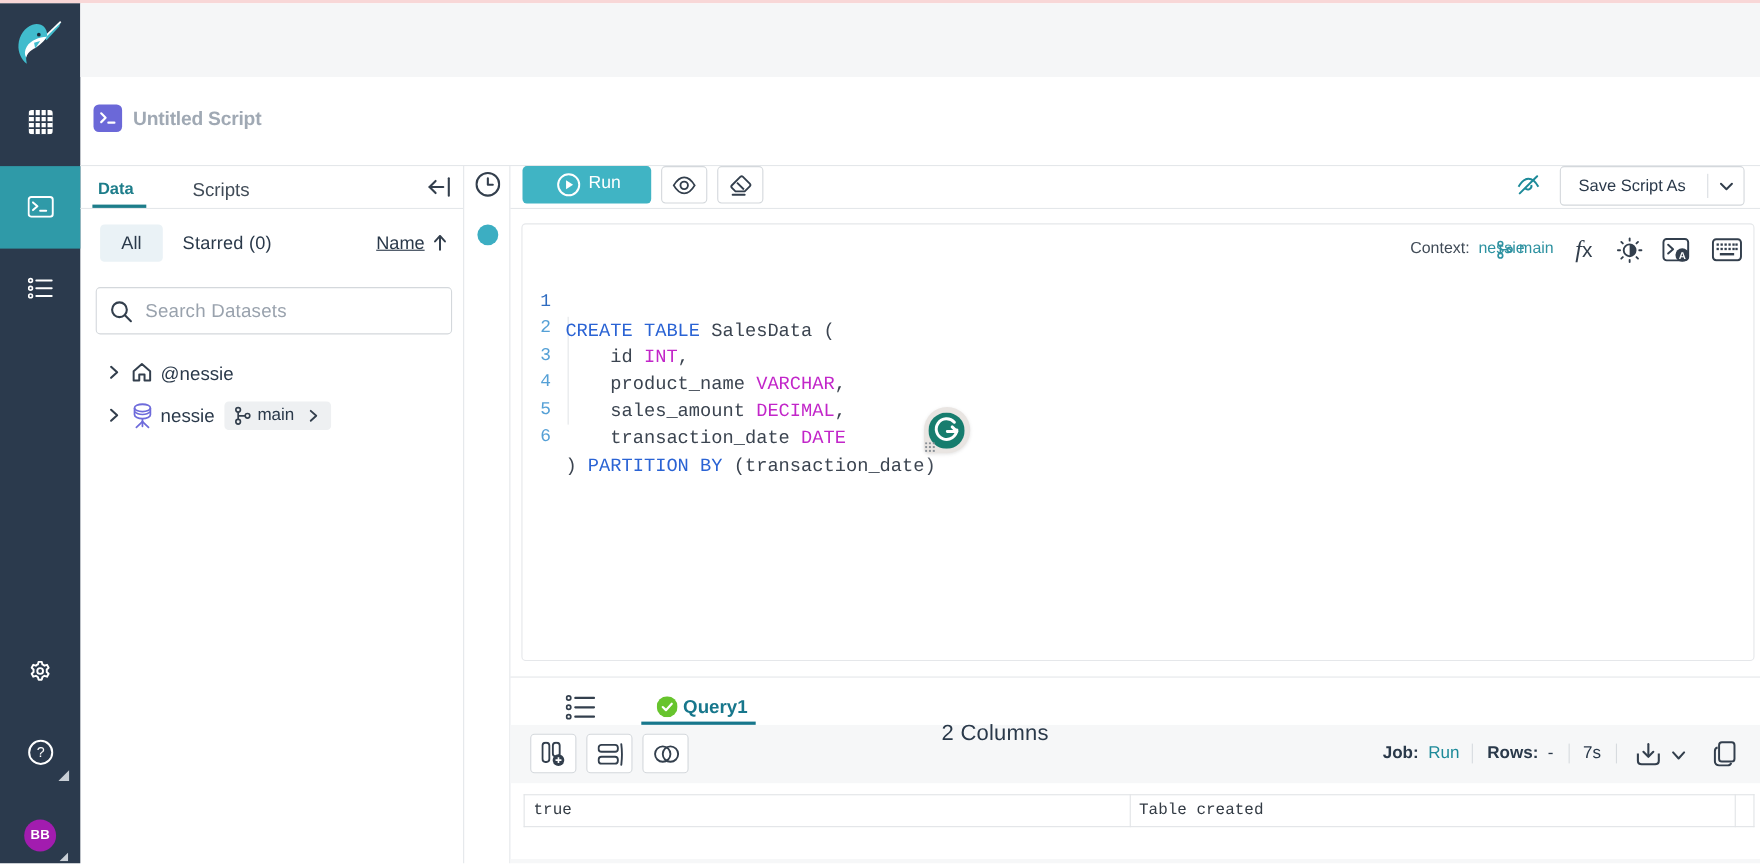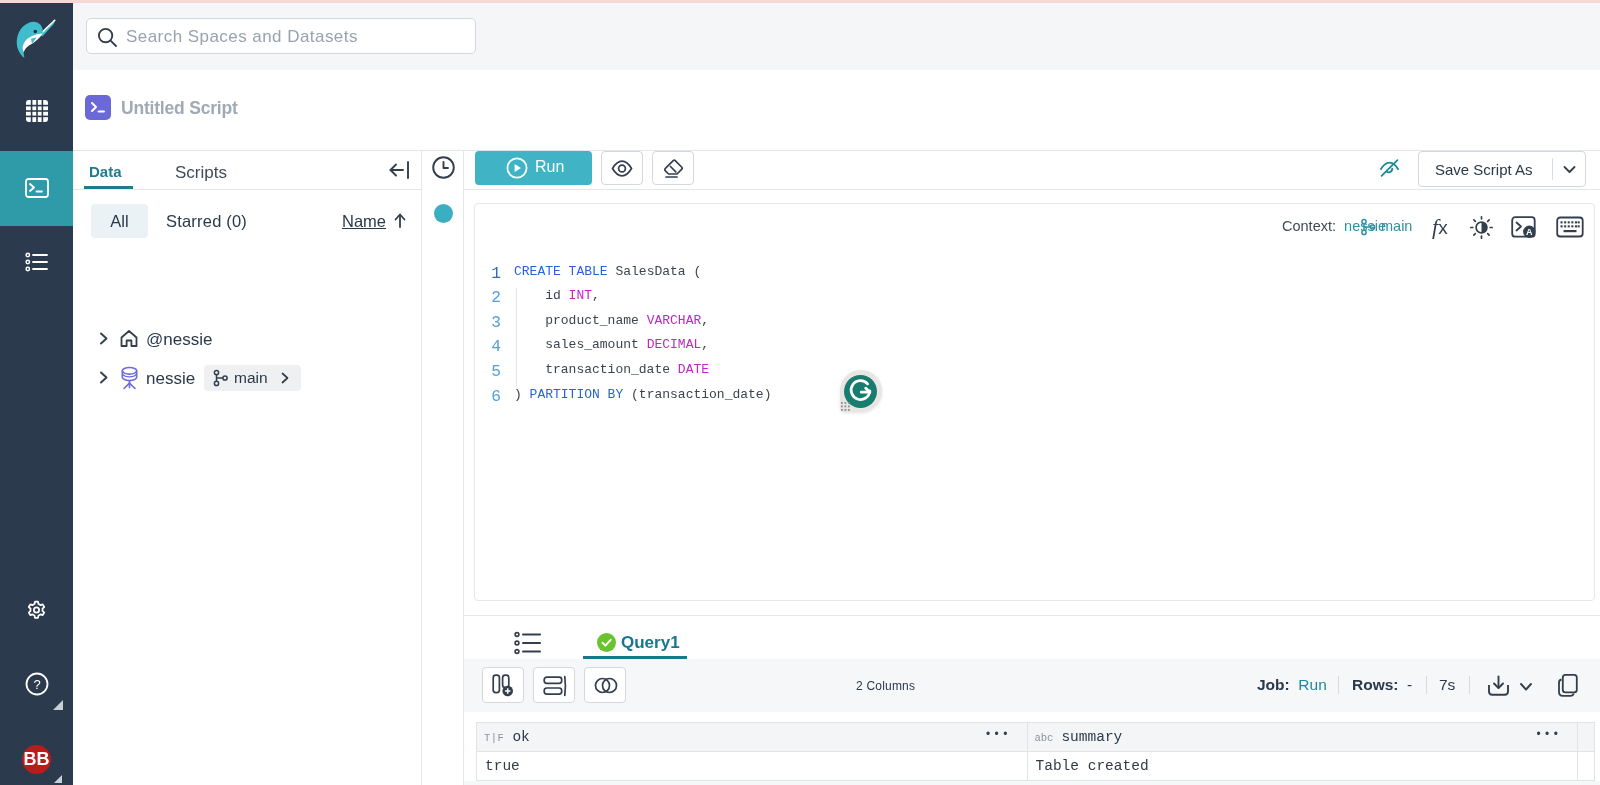--- a/index.html
+++ b/index.html
@@ -49,21 +49,21 @@
     color:#fff; font-size:16px; }
   .toolbtn { position:absolute; top:151px; width:42px; height:34px; background:#fff;
     border:1px solid #D4D8DC; border-radius:4px; }
   #savebtn { left:1418px; top:151px; width:168px; height:36px; background:#fff;
     border:1px solid #D4D8DC; border-radius:4px; font-size:15px; }
 
   
   #editorbox { left:474px; top:203px; width:1121px; height:398px; background:#fff;
     border:1px solid #E5E7EA; border-radius:4px; }
   .codeline { position:absolute; white-space:pre; font-family:"Liberation Mono", monospace;
-    font-size:13px; letter-spacing:0px; color:#3B4450; }
+    font-size:17px; letter-spacing:0px; color:#3B4450;margin-top:28px; }
   .lnum { position:absolute; font-family:"Liberation Mono", monospace; font-size:16.3px;
     color:#55A0D6; text-align:right; width:20px; }
   .kw { color:#2A63D4; } .ty { color:#C226C9; }
   #toolbar2 { left:464px; top:659px; width:1136px; height:53px; background:#F6F7F8; }
   .rbtn { position:absolute; background:#fff; border:1px solid #D4D8DC; border-radius:4px; width:42px; height:36px; }
   #filtercols { position:absolute; left:636px; top:667px; width:209px; height:36px; background:#fff;
     border:1px solid #D4D8DC; border-radius:4px; }
   #filtercols .ph { position:absolute; left:14px; top:8px; font-size:15px; color:#9AA4AE; }
 
   table.results { position:absolute; left:476px; top:722px; border-collapse:collapse; table-layout:fixed; }
@@ -127,33 +127,26 @@
   </svg>
 
   <svg class="abs" style="left:25px; top:672px;" width="24" height="24" viewBox="0 0 24 24">
     <circle cx="12" cy="12" r="10.5" fill="none" stroke="#fff" stroke-width="1.8"></circle>
     <text x="12" y="16.6" text-anchor="middle" font-family="Liberation Sans" font-size="13" fill="#fff">?</text>
   </svg>
   <svg class="abs" style="left:53px; top:700px;" width="10" height="10" viewBox="0 0 10 10">
       <path d="M10 0 L10 10 L0 10 Z" fill="#C9CFD6"></path>
     </svg>
 
-  <div class="abs" style="left:22px; top:745px; width:29px; height:29px; border-radius:50%; background:#b91c1c;
-       color:#fff; font-size:18px; font-weight:bold; text-align:center; line-height:29px;">BB</div>
+  <div class="abs" style="left:22px; top:745px; width:29px; height:29px; border-radius:50%; background:#a21caf;
+       color:#fff; font-size:12px; font-weight:bold; text-align:center; line-height:29px;">BB</div>
   <svg class="abs" style="left:54px; top:775px;" width="8" height="8" viewBox="0 0 8 8">
       <path d="M8 0 L8 8 L0 8 Z" fill="#C9CFD6"></path>
     </svg>
   <div id="topband" class="abs"></div>
-  <div id="topsearch" class="abs">
-      <span class="ph">Search Spaces and Datasets</span>
-    <svg style="position:absolute; left:10px; top:7.5px;" width="21" height="21" viewBox="0 0 21 21">
-      <circle cx="8.6" cy="8.6" r="6.7" fill="none" stroke="#333F4D" stroke-width="1.9"></circle>
-      <line x1="13.6" y1="13.6" x2="19" y2="19" stroke="#333F4D" stroke-width="1.9" stroke-linecap="round"></line>
-    </svg>
-  </div>
   <div id="scripticon" class="abs">
     <svg style="position:absolute; left:5px; top:5px;" width="16" height="15" viewBox="0 0 16 15">
       <path d="M2 3 L6 7 L2 11" fill="none" stroke="#fff" stroke-width="2" stroke-linecap="round" stroke-linejoin="round"></path>
       <line x1="8.5" y1="11.5" x2="14" y2="11.5" stroke="#fff" stroke-width="2" stroke-linecap="round"></line>
     </svg>
   </div>
   <div id="scripttitle" class="abs">Untitled Script</div>
 
   <div class="hline" style="left:73px; top:150px; width:1527px;"></div>
   <div class="hline" style="left:73px; top:189px; width:348px;"></div>
@@ -170,20 +163,27 @@
   </svg>
 
   <div id="allpill" class="abs">All</div>
   <div id="starred" class="abs">Starred (0)</div>
   <div id="namesort" class="abs">Name</div>
   <svg class="abs" style="left:393px; top:212px;" width="14" height="17" viewBox="0 0 14 17">
     <line x1="7" y1="15" x2="7" y2="3" stroke="#333F4D" stroke-width="1.8" stroke-linecap="round"></line>
     <path d="M2.5 7.5 L7 2.5 L11.5 7.5" fill="none" stroke="#333F4D" stroke-width="1.8" stroke-linecap="round" stroke-linejoin="round"></path>
   </svg>
 
+  <div id="dssearch" class="abs">
+      <span class="ph">Search Datasets</span>
+    <svg style="position:absolute; left:12px; top:11px;" width="21" height="21" viewBox="0 0 21 21">
+      <circle cx="8.6" cy="8.6" r="6.7" fill="none" stroke="#333F4D" stroke-width="1.9"></circle>
+      <line x1="13.6" y1="13.6" x2="19" y2="19" stroke="#333F4D" stroke-width="1.9" stroke-linecap="round"></line>
+    </svg>
+  </div>
 
   <svg class="abs" style="left:97px; top:331px;" width="13" height="15" viewBox="0 0 13 15">
     <path d="M4 2.5 L9.5 7.5 L4 12.5" fill="none" stroke="#333F4D" stroke-width="1.9" stroke-linecap="round" stroke-linejoin="round"></path>
   </svg>
   <svg class="abs" style="left:119px; top:329px;" width="20" height="19" viewBox="0 0 20 19">
     <path d="M2.5 8.5 L10 2 L17.5 8.5 L17.5 17 L12.4 17 L12.4 11.5 L7.6 11.5 L7.6 17 L2.5 17 Z" fill="none" stroke="#333F4D" stroke-width="1.8" stroke-linejoin="round"></path>
   </svg>
   <div class="treerow" style="left:146px; top:330px;">@nessie</div>
 
   <svg class="abs" style="left:97px; top:370px;" width="13" height="15" viewBox="0 0 13 15">
@@ -381,21 +381,21 @@
       <rect x="1.2" y="13" width="17.5" height="6.2" rx="2.6" fill="none" stroke="#333F4D" stroke-width="1.7"></rect>
       <path d="M21.8 1.5 C22.6 7.5 22.6 14 21.8 20.3" fill="none" stroke="#333F4D" stroke-width="1.7" stroke-linecap="round"></path>
     </svg>
   </div>
   <div class="rbtn" style="left:584px; top:667px;">
     <svg style="position:absolute; left:9px; top:9px;" width="24" height="17" viewBox="0 0 24 17">
       <circle cx="8.5" cy="8.5" r="7" fill="none" stroke="#333F4D" stroke-width="1.7"></circle>
       <circle cx="15.5" cy="8.5" r="7" fill="none" stroke="#333F4D" stroke-width="1.7"></circle>
     </svg>
   </div>
-  <div class="abs" style="left:856px; top:679px; font-size:12px; letter-spacing:0.2px; color:#2A394A;">2 Columns</div>
+  <div class="abs" style="left:856px; top:656px; font-size:20px; letter-spacing:0.2px; color:#2A394A;">2 Columns</div>
 
   <div class="abs" style="left:1257px; top:676px; font-size:15.5px;"><b>Job:</b>&nbsp; <span style="color:#1D8A99">Run</span></div>
   <div class="abs" style="left:1338px; top:676px; width:1px; height:18px; background:#D7DBDF;"></div>
   <div class="abs" style="left:1352px; top:676px; font-size:15.5px;"><b>Rows:</b>&nbsp; -</div>
   <div class="abs" style="left:1426px; top:676px; width:1px; height:18px; background:#D7DBDF;"></div>
   <div class="abs" style="left:1439px; top:676px; font-size:15.5px;">7s</div>
   <div class="abs" style="left:1469px; top:676px; width:1px; height:18px; background:#D7DBDF;"></div>
   <svg class="abs" style="left:1486px; top:674px;" width="25" height="24" viewBox="0 0 25 24">
     <path d="M3 11 L3 17.5 C3 19.5 4.3 20.7 6.3 20.7 L18.7 20.7 C20.7 20.7 22 19.5 22 17.5 L22 11" fill="none" stroke="#333F4D" stroke-width="1.9"></path>
     <line x1="12.5" y1="2.5" x2="12.5" y2="13.5" stroke="#333F4D" stroke-width="1.9" stroke-linecap="round"></line>
@@ -409,25 +409,20 @@
     <rect x="5.8" y="1.8" width="14" height="17.5" rx="2.6" fill="none" stroke="#333F4D" stroke-width="1.8"></rect>
   </svg>
 
   <table class="results">
     <colgroup>
         <col style="width:550.5px">
         <col style="width:550.5px">
         <col style="width:17px">
       </colgroup>
     <tbody>
-        <tr class="hdr">
-      <td><span class="tbadge">T|F</span><span style="padding-left:8px;">ok</span><span class="dots" style="right:16px;">•••</span></td>
-      <td><span class="tbadge" style="letter-spacing:0;">abc</span><span style="padding-left:8px;">summary</span><span class="dots" style="right:16px;">•••</span></td>
-      <td></td>
-    </tr>
     <tr class="body">
           <td><span style="padding-left:1px;">true</span></td>
           <td><span style="padding-left:1px;">Table created</span></td>
           <td></td>
         </tr>
   </tbody>
     </table>
   <div class="abs" style="left:464px; top:781px; width:1136px; height:4px; background:#F6F7F8;"></div>
 </div>
 

